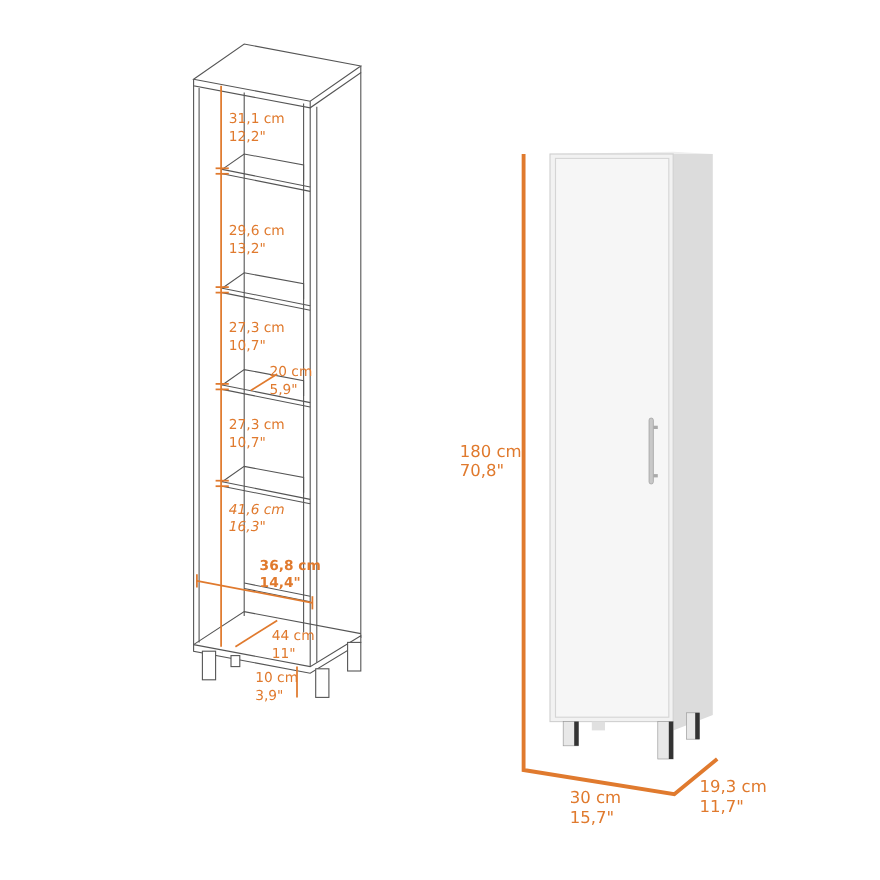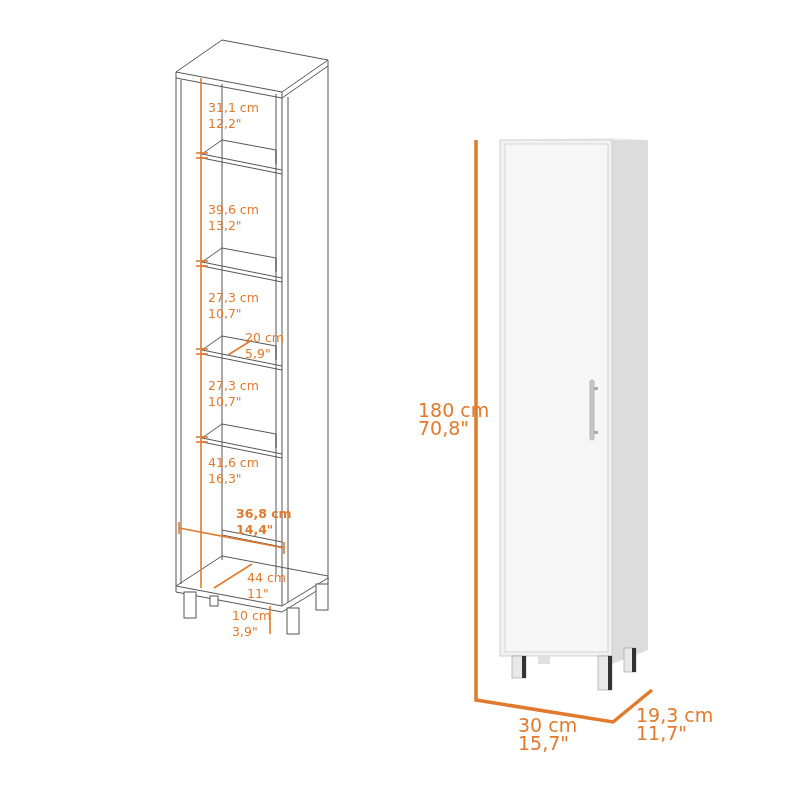--- a/index.html
+++ b/index.html
@@ -2,21 +2,21 @@
 <html><head>
 <meta charset="utf-8">
 <style>
   html, body { margin:0; padding:0; background:#ffffff; }
   body { width:800px; height:800px; position:relative; overflow:hidden;
          font-family:"DejaVu Sans", sans-serif; }
   #stage { position:absolute; left:0; top:0; width:800px; height:584px; }
   .lbl { position:absolute; color:#e07a2e; font-size:12.5px; line-height:16px;
          white-space:nowrap; }
   .lbl span { display:block; }
-  .lbl.big { font-size:19px; line-height:18px; }
+  .lbl.big { font-size:15px; line-height:18px; }
 </style>
 </head>
 <body>
 
 <div id="stage">
 
   <svg width="800" height="800" style="position:absolute;left:0;top:0;">
     <g fill="none" stroke="#555" stroke-width="1">
 
       <polygon points="176,72 222,40 328,60 282,92" fill="#fff"></polygon>
@@ -104,36 +104,36 @@
     <rect x="632" y="648" width="4" height="24" fill="#333"></rect>
 
     <polyline points="476,140 476,700 613,722 652,690" fill="none" stroke="#e07a2e" stroke-width="3.5"></polyline>
   </svg>
 
   <div class="lbl" style="left:208px;top:100px;">
     <span>31,1 cm</span>
     <span>12,2"</span>
   </div>
   <div class="lbl" style="left:208px;top:202px;">
-    <span>39,6 cm</span>
+    <span>29,6 cm</span>
     <span>13,2"</span>
   </div>
   <div class="lbl" style="left:208px;top:290px;">
     <span>27,3 cm</span>
     <span>10,7"</span>
   </div>
   <div class="lbl" style="left:245px;top:330px;">
     <span>20 cm</span>
     <span>5,9"</span>
   </div>
   <div class="lbl" style="left:208px;top:378px;">
     <span>27,3 cm</span>
     <span>10,7"</span>
   </div>
-  <div class="lbl" style="left:208px;top:455px;">
+  <div class="lbl" style="left:208px;top:455px;font-style:italic;">
     <span>41,6 cm</span>
     <span>16,3"</span>
   </div>
   <div class="lbl" style="left:236px;top:506px;font-weight:bold;">
     <span>36,8 cm</span>
     <span>14,4"</span>
   </div>
   <div class="lbl" style="left:247px;top:570px;">
     <span>44 cm</span>
     <span>11"</span>

